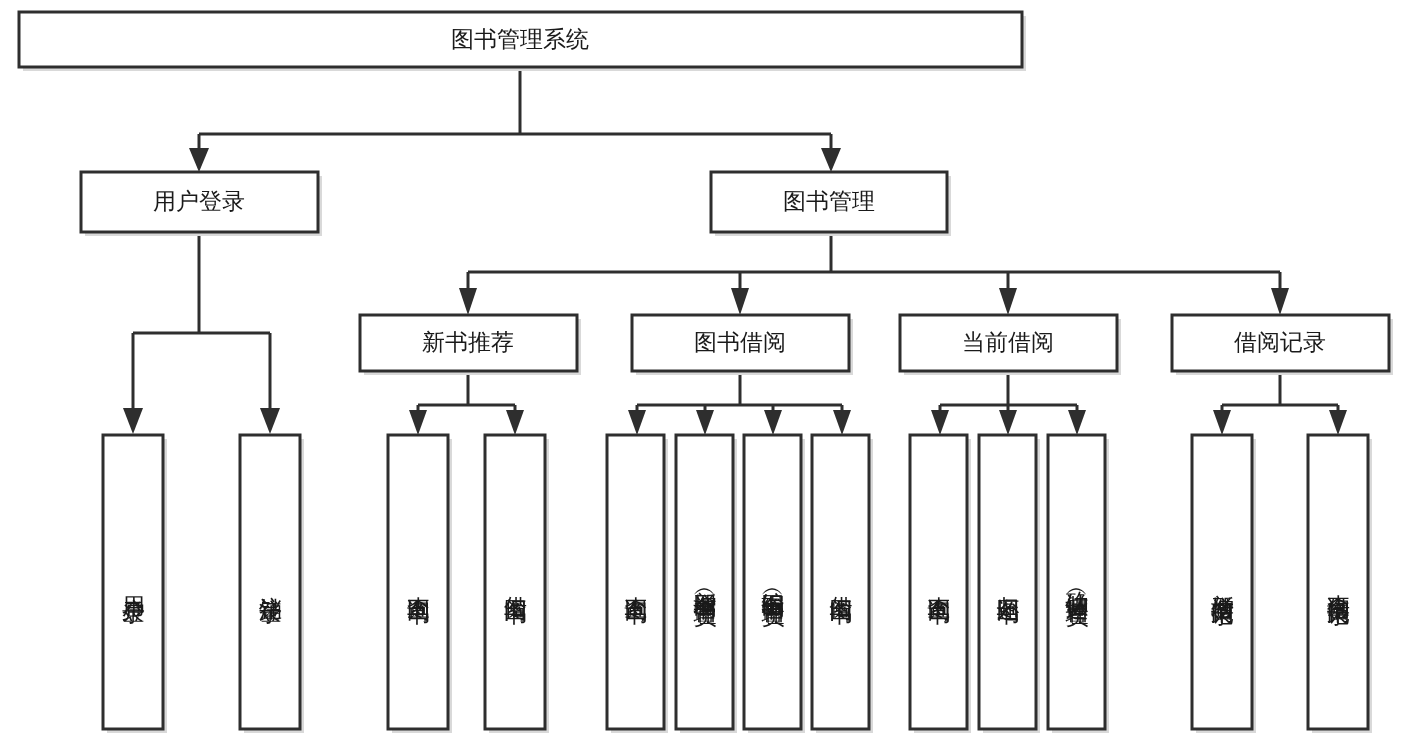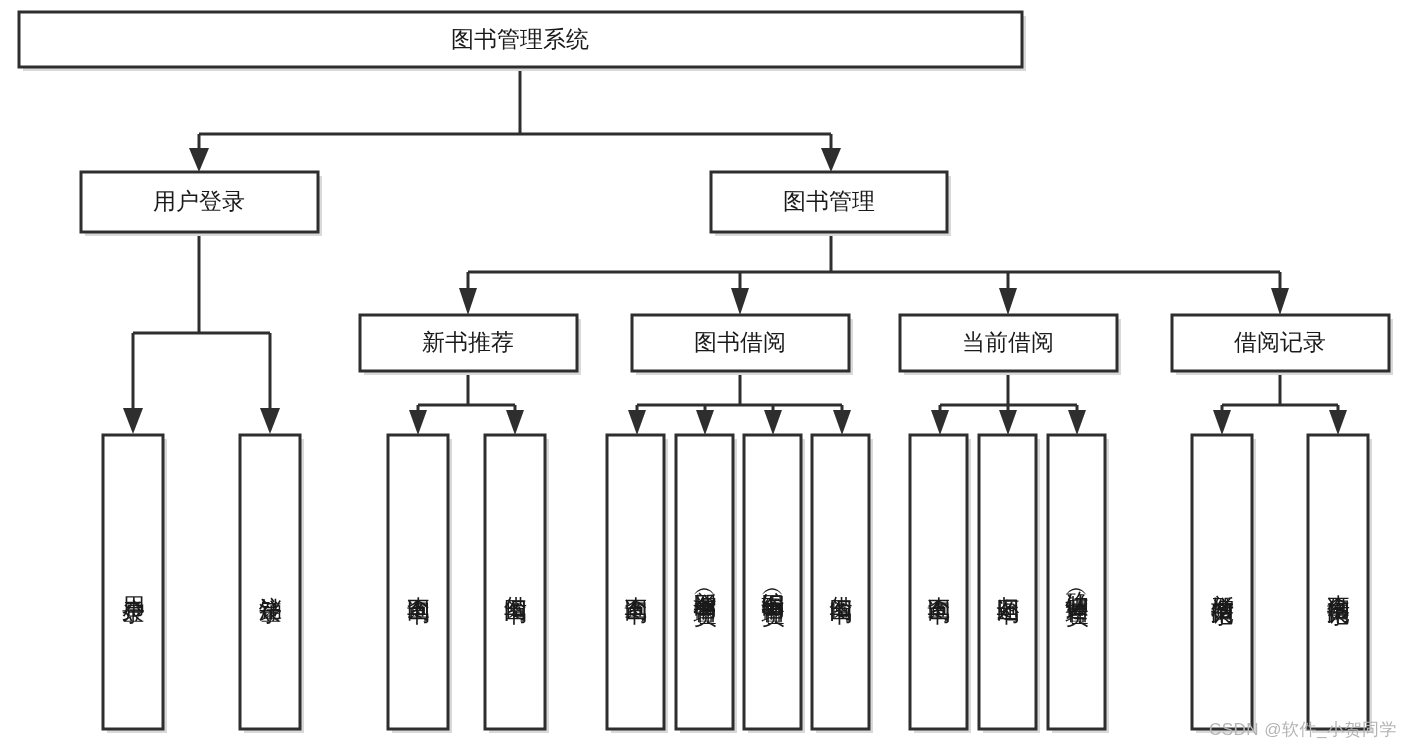--- a/index.html
+++ b/index.html
@@ -262,14 +262,13 @@
   <div class="node-label-v" style="left:744px; top:435px; width:57px; height:294px;">编辑图书（管理员）</div>
   <div class="node-label-v" style="left:812px; top:435px; width:57px; height:294px;">借阅图书</div>
 
   <div class="node-label-v" style="left:910px; top:435px; width:57px; height:294px;">查询图书</div>
   <div class="node-label-v" style="left:979px; top:435px; width:57px; height:294px;">归还图书</div>
   <div class="node-label-v" style="left:1048px; top:435px; width:57px; height:294px;">确认归还（管理员）</div>
 
   <div class="node-label-v" style="left:1192px; top:435px; width:60px; height:294px;">新增借阅记录</div>
   <div class="node-label-v" style="left:1308px; top:435px; width:60px; height:294px;">查询借阅记录</div>
 
-  <div class="watermark">CSDN @软件_小贺同学</div>
 </div>
 
 </body></html>

